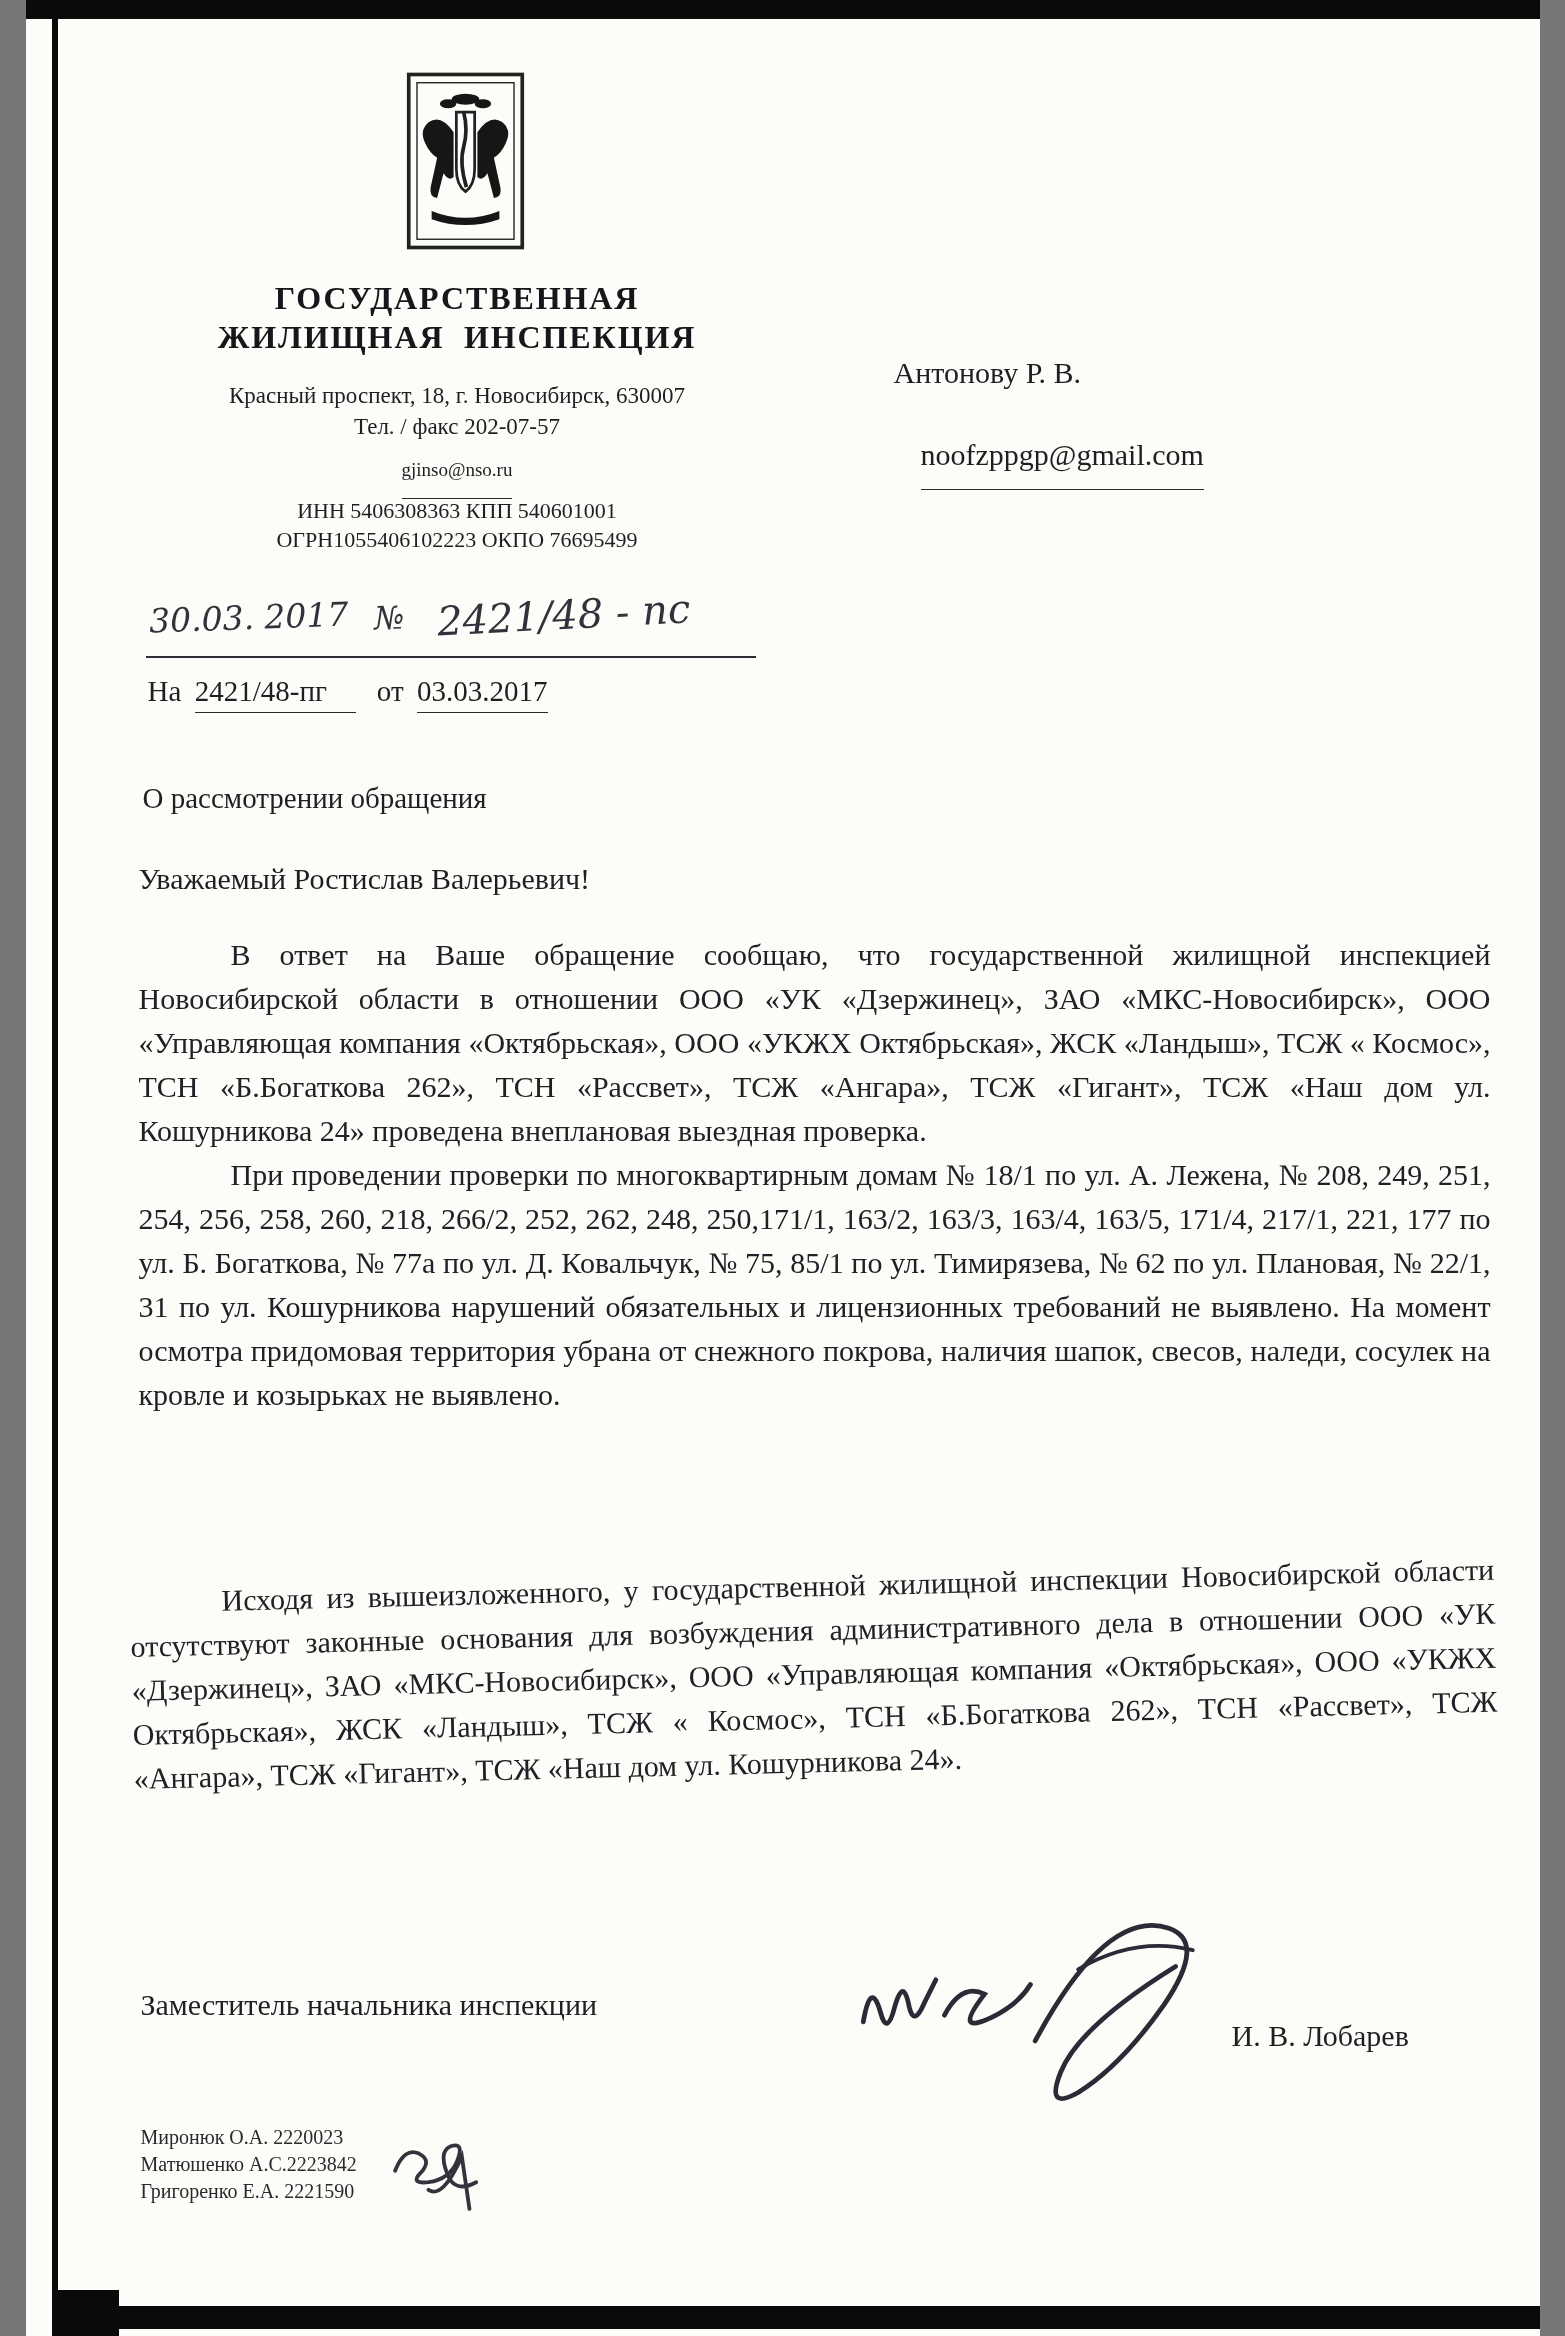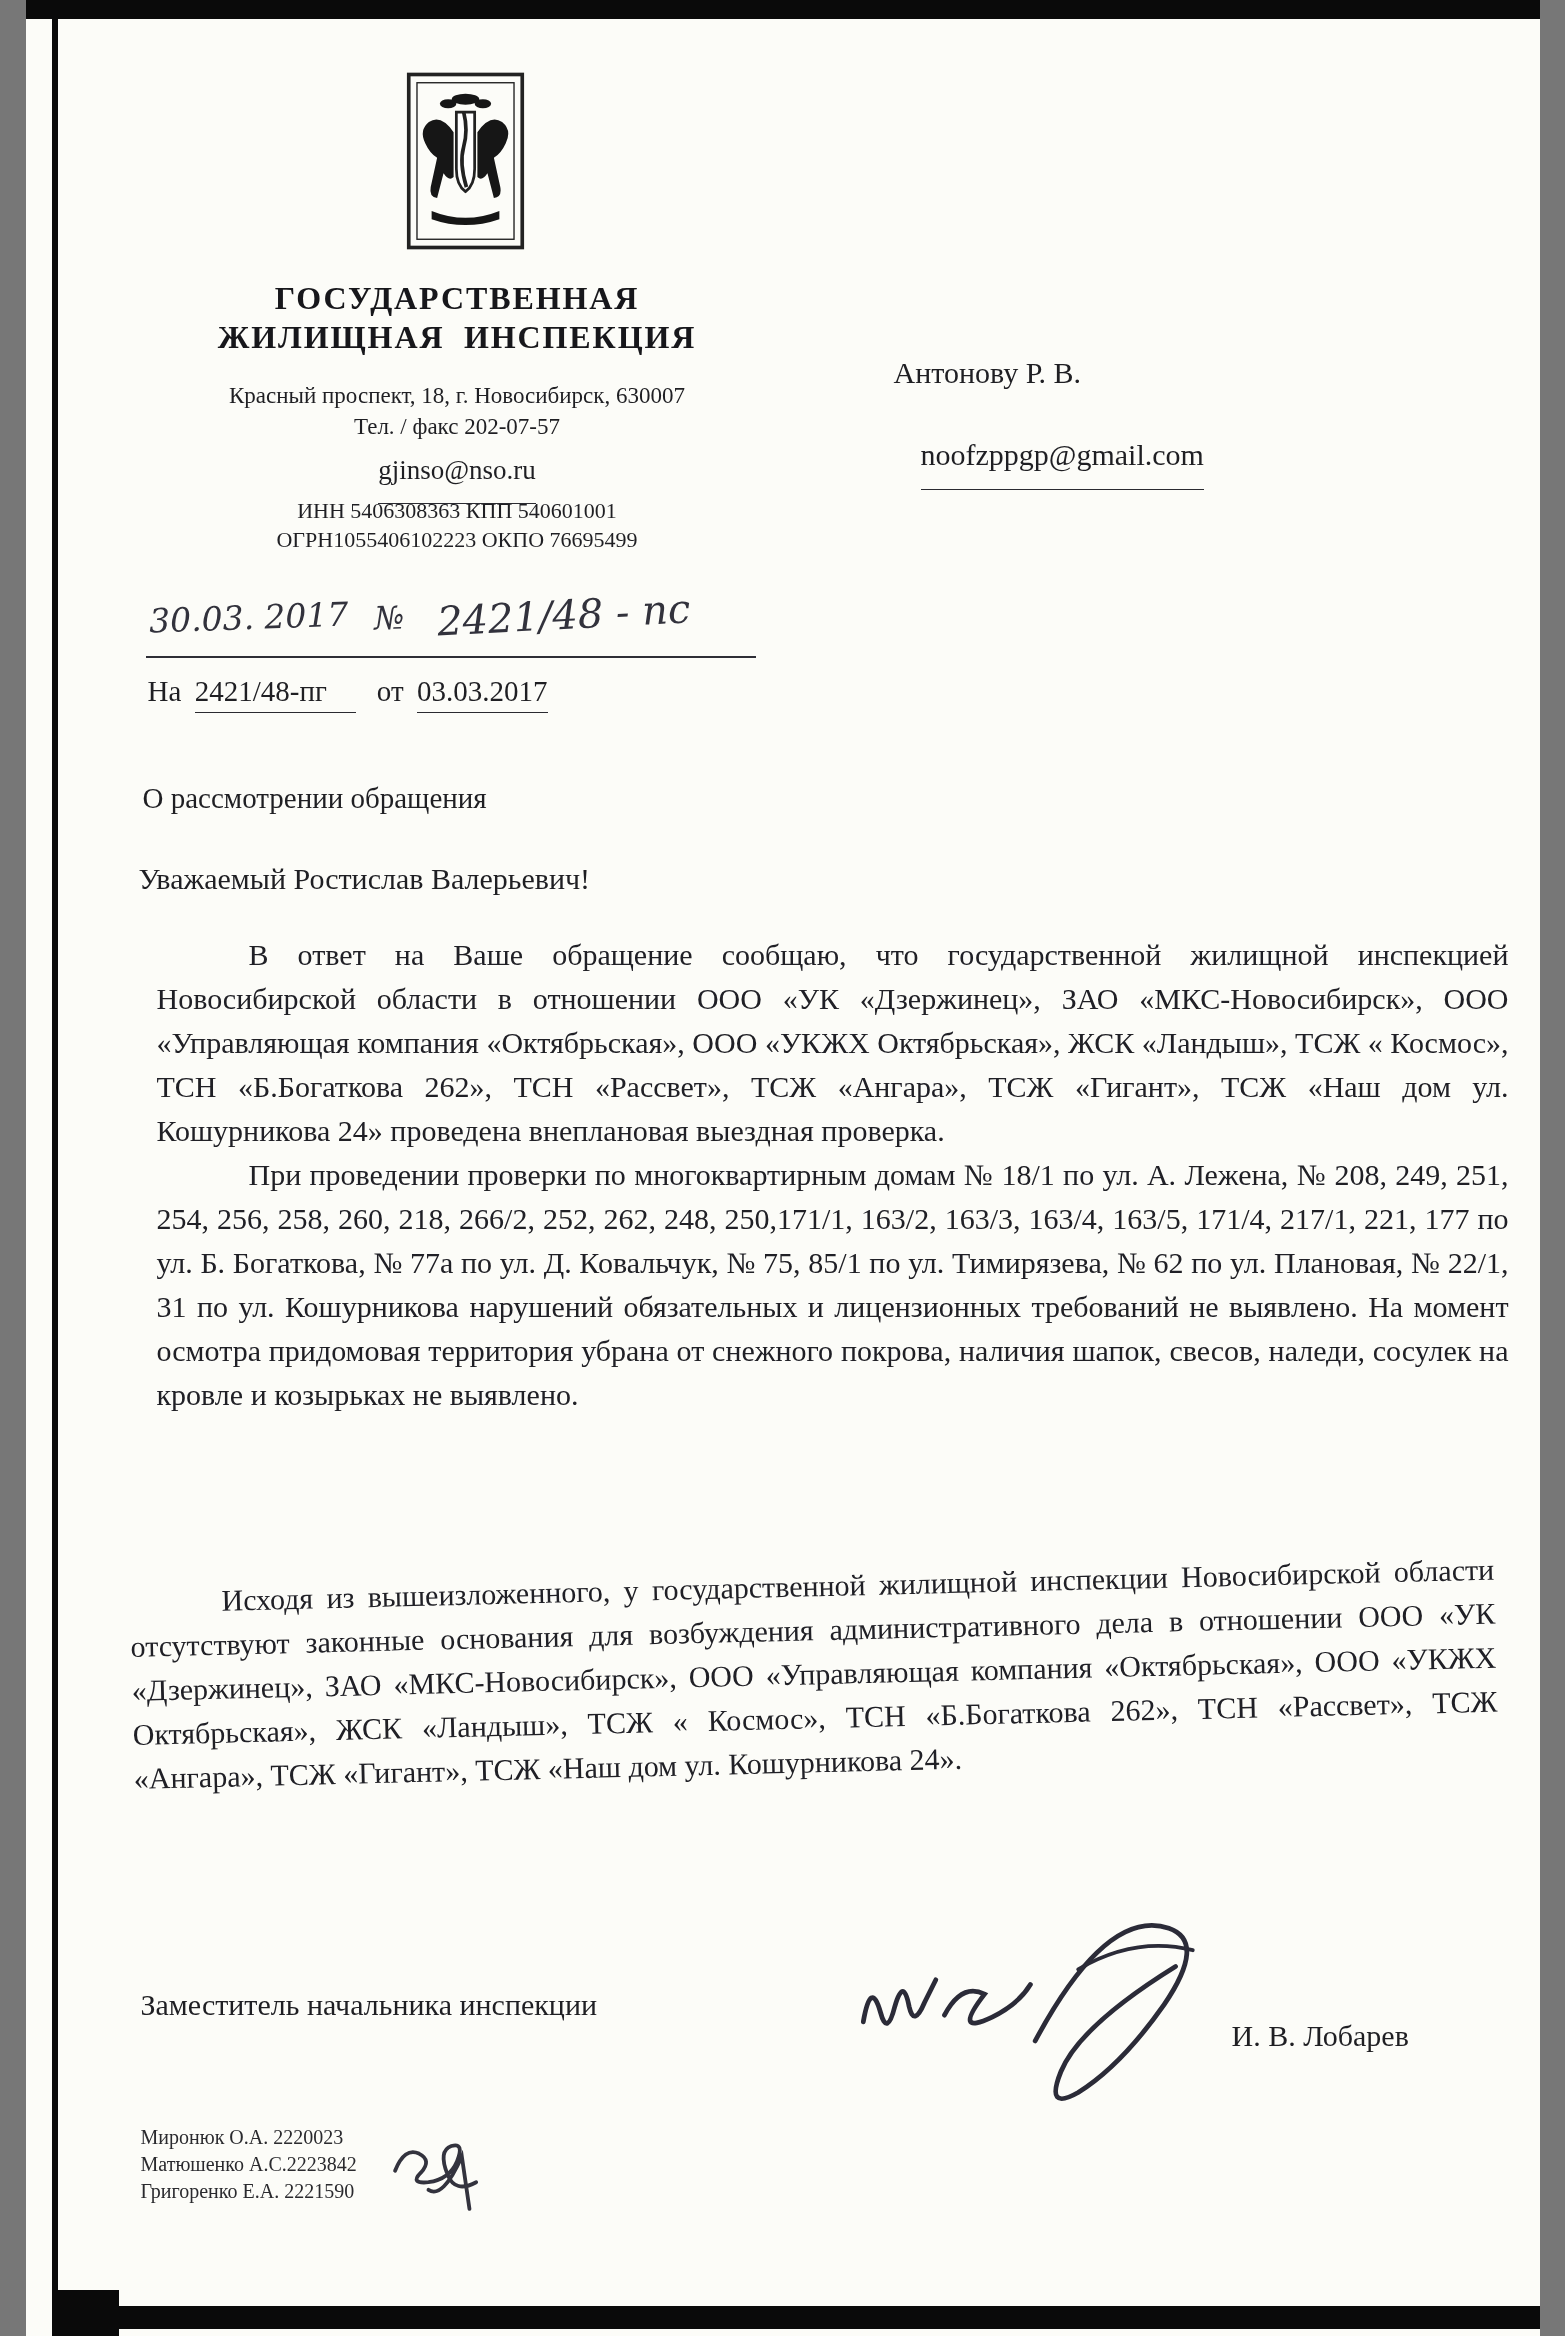--- a/index.html
+++ b/index.html
@@ -14,21 +14,21 @@
   .art.left { left:26px; top:0; width:6.7px; height:2336px; }
   .art.bottom { left:36px; top:2306px; width:1529px; height:23px; }
   .art.corner { left:26px; top:2290px; width:67px; height:46px; }
 
   .emblem { position:absolute; left:380px; top:69px; width:119px; height:184px; }
 
   .letterhead { position:absolute; left:122px; top:279px; width:619px; text-align:center; }
   .org-line { font-weight:bold; font-size:32px; line-height:39px; letter-spacing:1.9px; word-spacing:9.6px; color:#17171b; }
   .addr { margin-top:23px; font-size:23px; line-height:31px; }
   .phone { font-size:23px; line-height:31px; }
-  .lh-email { margin-top:11.5px; font-size:27px; line-height:32.5px; }
+  .lh-email { margin-top:11.5px; font-size:19px; line-height:32.5px; }
   .inn { margin-top:9.6px; font-size:22px; line-height:29px; }
   .ogrn { font-size:22px; line-height:29px; }
 
   .u { border-bottom:1.9px solid #2a2a30; padding-bottom:18px; }
 
   .hwline {
     position:absolute; left:120px; top:585px; width:610px; height:71px;
     border-bottom:2.9px solid #2e2e36; white-space:nowrap;
   }
   .hw {
@@ -44,21 +44,21 @@
   .refline .gap { display:inline-block; width:13.4px; }
   .refline .pad { padding-right:29px; }
   .refline .mid { margin:0 13.4px 0 21px; }
 
   .addressee { position:absolute; left:868px; top:356px; font-size:30px; }
   .addressee-email { position:absolute; left:895px; top:438px; font-size:30px; }
 
   .subject { position:absolute; left:117px; top:782px; font-size:29px; }
   .salutation { position:absolute; left:113px; top:862px; width:1350px; text-align:left; font-size:30px; }
 
-  .bodytext { position:absolute; left:131px; top:933px; width:1352px; }
+  .bodytext { position:absolute; left:113px; top:933px; width:1352px; }
   .bodytext p {
     margin:0; text-align:justify; text-indent:92px;
     font-size:30px; line-height:44px; color:#202026;
   }
   .p3wrap { top:1581px; left:103px; width:1365px; transform:rotate(-1.4deg); transform-origin:left top; }
 
   .sigrole { position:absolute; left:115px; top:1988px; font-size:30px; }
   .signame { position:absolute; left:1206px; top:2019px; font-size:30px; }
   .sigscript { position:absolute; left:813px; top:1912px; width:421px; height:191px; }
 

